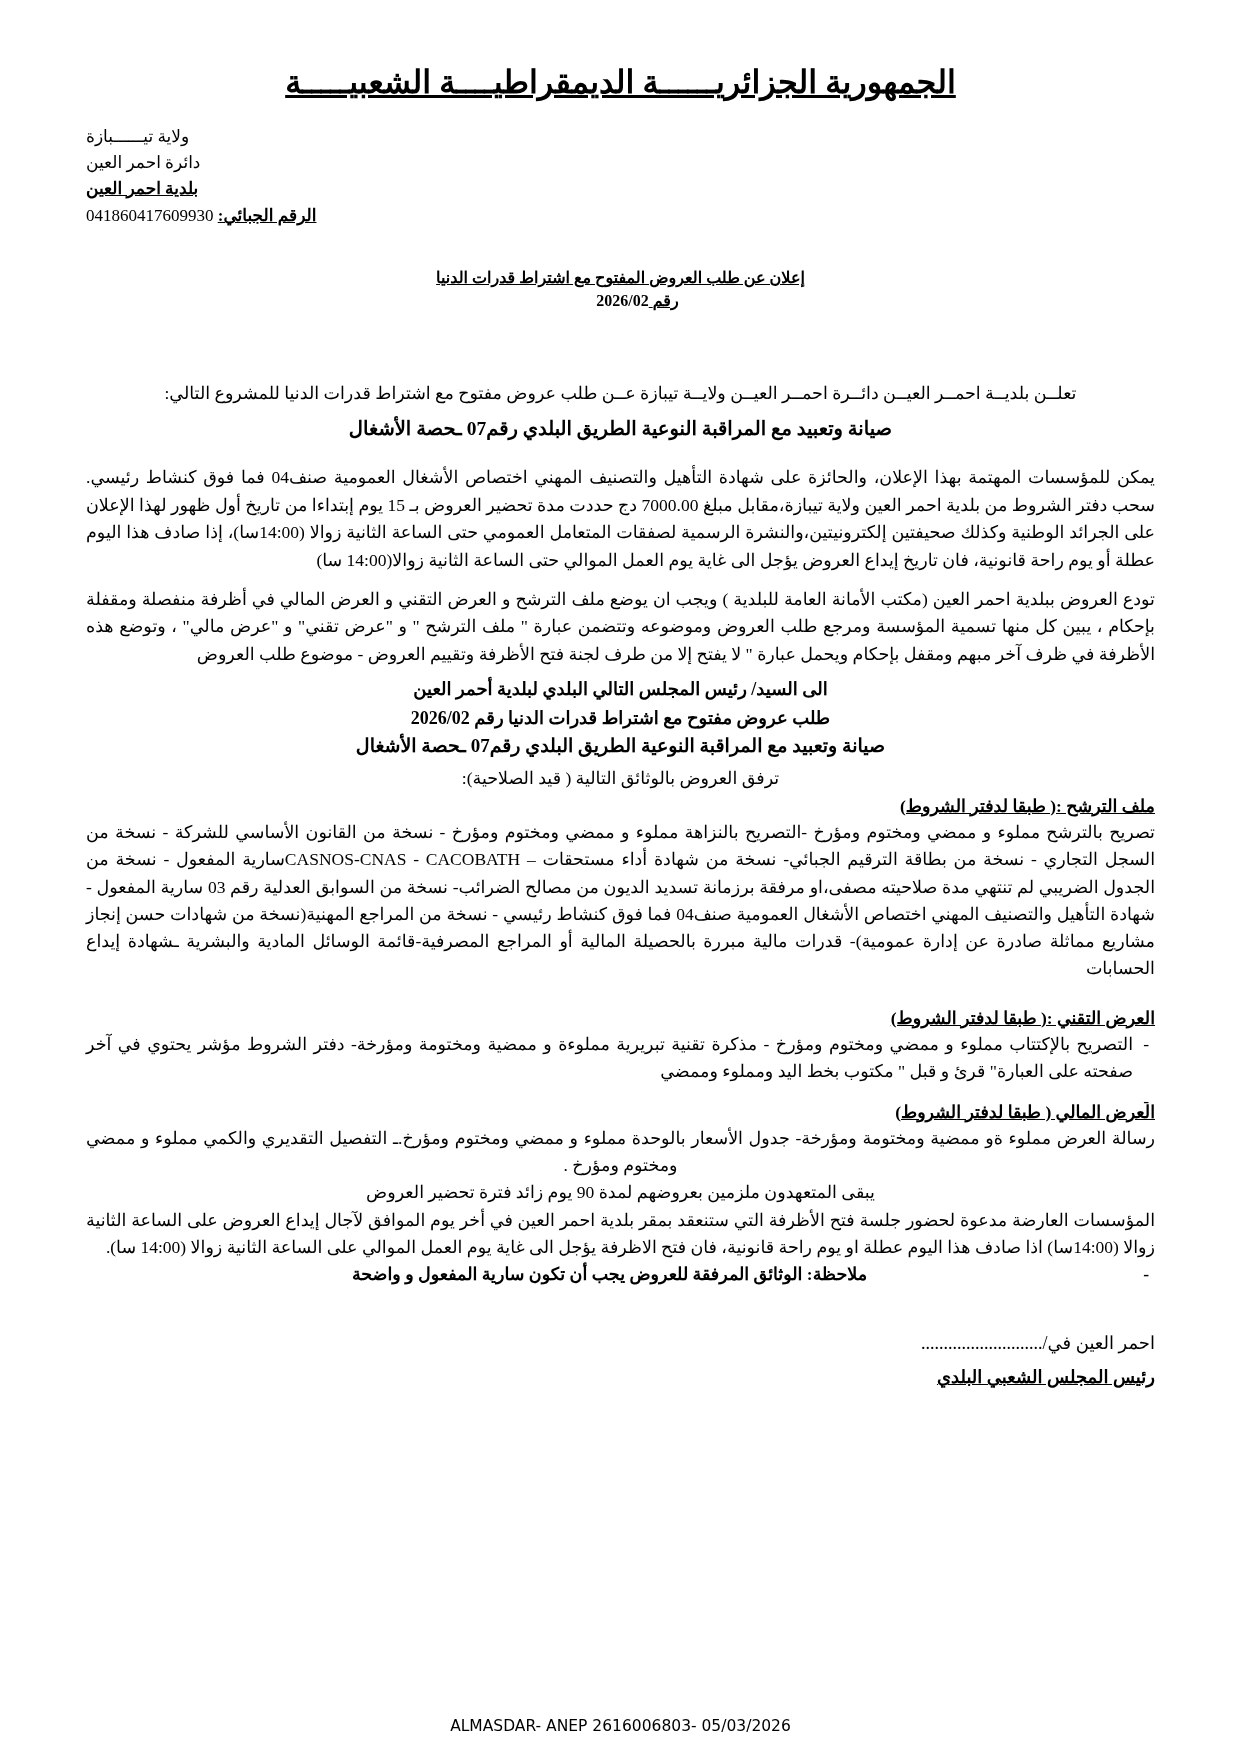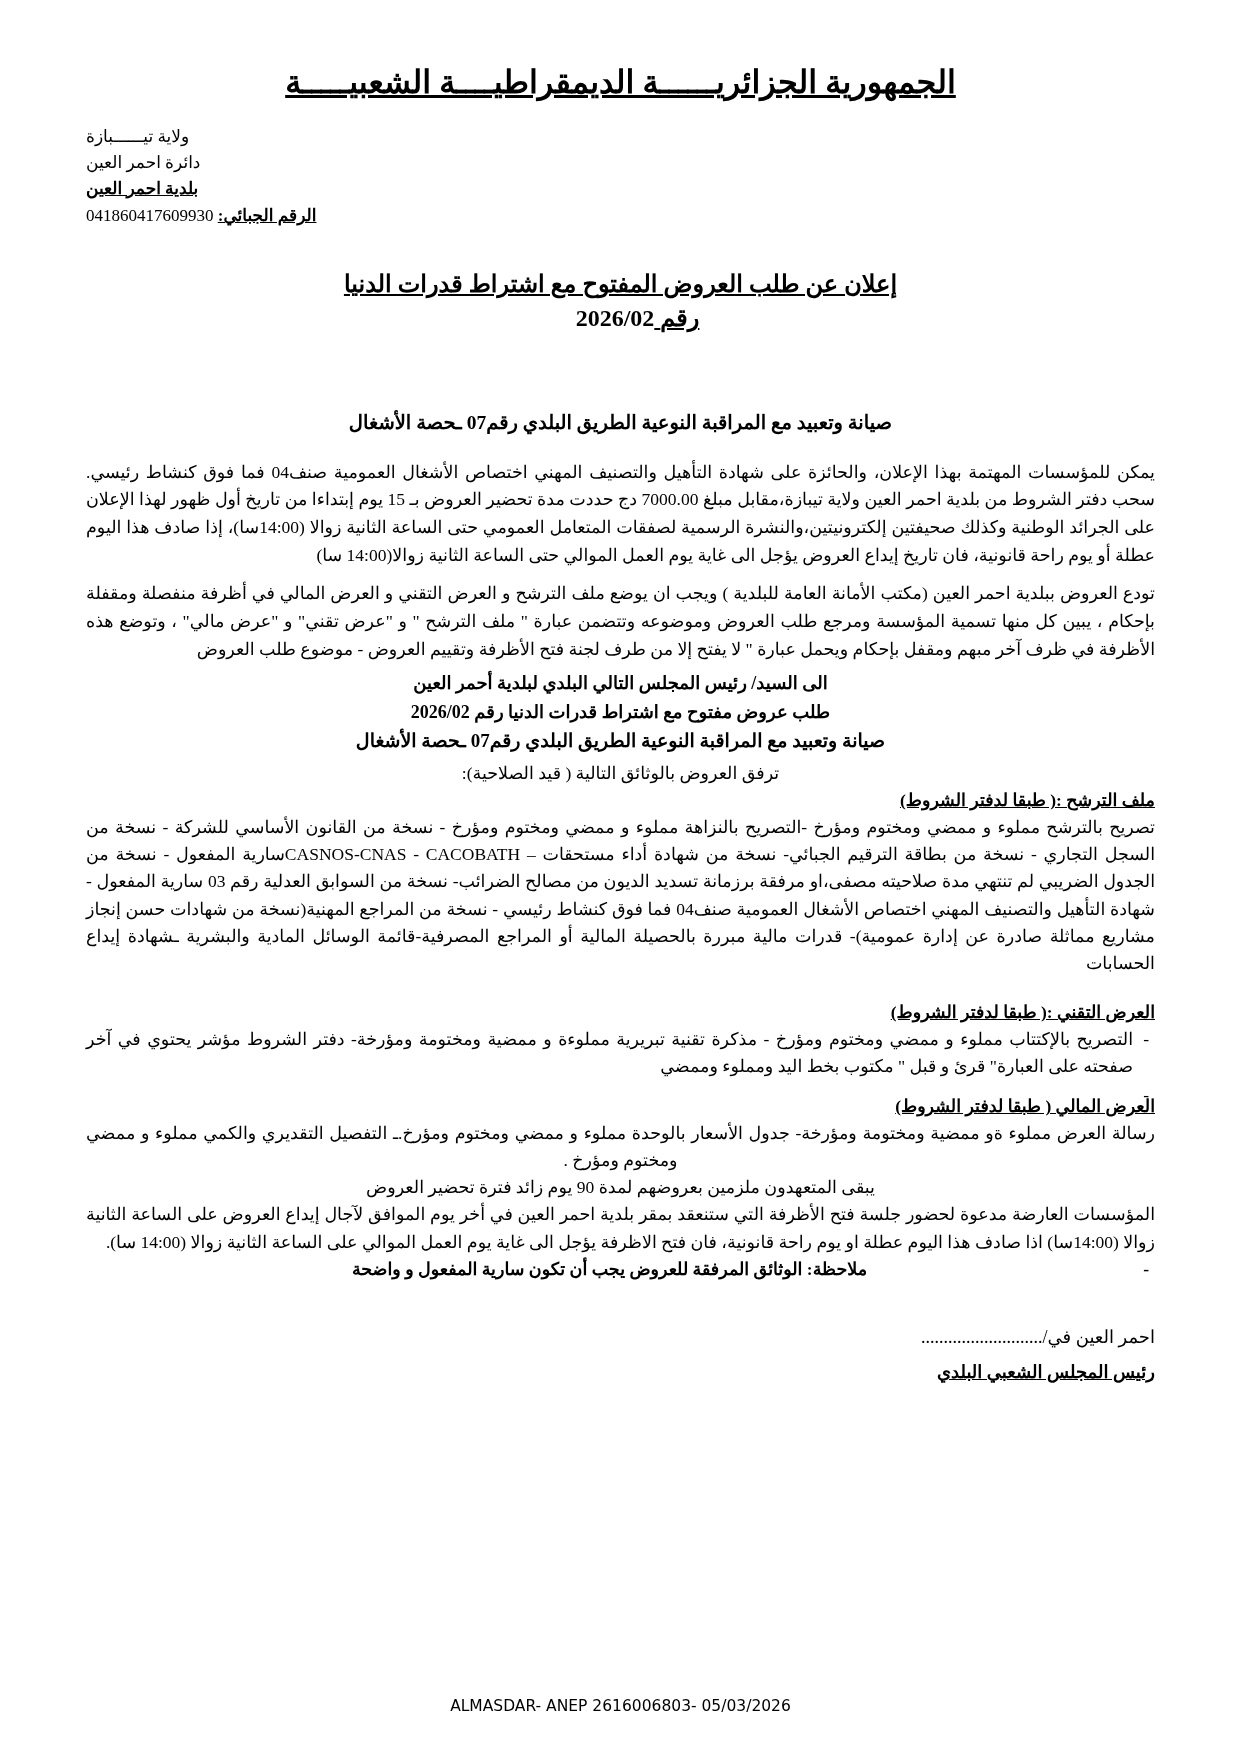--- a/index.html
+++ b/index.html
@@ -49,21 +49,21 @@
   .admin .taxnum {
     font-family: "Liberation Serif", serif;
     direction: ltr;
     unicode-bidi: embed;
     display: inline-block;
   }
 
   
   .maintitle {
     text-align: center;
-    font-size: 24px;
+    font-size: 16px;
     font-weight: bold;
     text-decoration: underline;
     margin-top: 38px;
     line-height: 1.42;
   }
   .maintitle .num { direction: ltr; unicode-bidi: embed; display: inline-block; margin-left: 34px; }
 
   
   .gap-lg { height: 66px; }
   .gap-md { height: 22px; }
@@ -160,21 +160,21 @@
     font-weight: bold;
     text-decoration: underline;
     margin-top: 6px;
   }
 
   
   .footer {
     position: absolute;
     left: 0;
     right: 0;
-    bottom: 40px;
+    bottom: 20px;
     text-align: center;
     font-size: 15.5px;
     font-family: "DejaVu Sans", "Liberation Sans", sans-serif;
     direction: ltr;
     color: #000;
   }
 </style>
 </head>
 <body>
 
@@ -195,20 +195,21 @@
   <div class="maintitle">
     <div>إعلان عن طلب العروض المفتوح مع اشتراط قدرات الدنيا</div>
     <div>
       <span>رقم</span>
       <span class="num">2026/02</span>
     </div>
   </div>
 
   <div class="gap-lg"></div>
 
+  <p class="intro">تعلــن بلديــة احمــر العيــن دائــرة احمــر العيــن ولايــة تيبازة عــن طلب عروض مفتوح مع اشتراط قدرات الدنيا للمشروع  التالي:</p>
   <div class="projline">صيانة وتعبيد مع المراقبة النوعية  الطريق البلدي رقم07  ـحصة الأشغال</div>
 
   <div class="gap-md"></div>
 
   <p class="body">يمكن للمؤسسات المهتمة بهذا الإعلان، والحائزة على شهادة التأهيل والتصنيف المهني اختصاص الأشغال العمومية صنف04  فما فوق كنشاط رئيسي. سحب دفتر الشروط من بلدية احمر العين ولاية تيبازة،مقابل مبلغ 7000.00 دج حددت مدة تحضير العروض بـ 15 يوم  إبتداءا من تاريخ أول ظهور لهذا الإعلان على الجرائد الوطنية وكذلك صحيفتين إلكترونيتين،والنشرة الرسمية لصفقات المتعامل العمومي حتى الساعة الثانية زوالا (14:00سا)، إذا صادف هذا اليوم عطلة أو يوم راحة قانونية، فان تاريخ إيداع العروض يؤجل الى غاية يوم العمل الموالي حتى الساعة الثانية زوالا(14:00 سا)</p>
 
   <div class="gap-sm"></div>
 
   <p class="body">تودع العروض ببلدية احمر العين (مكتب الأمانة العامة للبلدية ) ويجب ان يوضع ملف الترشح و العرض التقني و العرض المالي في أظرفة منفصلة ومقفلة بإحكام ، يبين كل منها تسمية المؤسسة ومرجع طلب العروض وموضوعه وتتضمن عبارة " ملف الترشح "  و "عرض تقني" و "عرض مالي" ، وتوضع هذه الأظرفة في ظرف آخر مبهم ومقفل بإحكام ويحمل عبارة " لا يفتح إلا من طرف لجنة فتح الأظرفة وتقييم العروض - موضوع طلب العروض</p>
 

